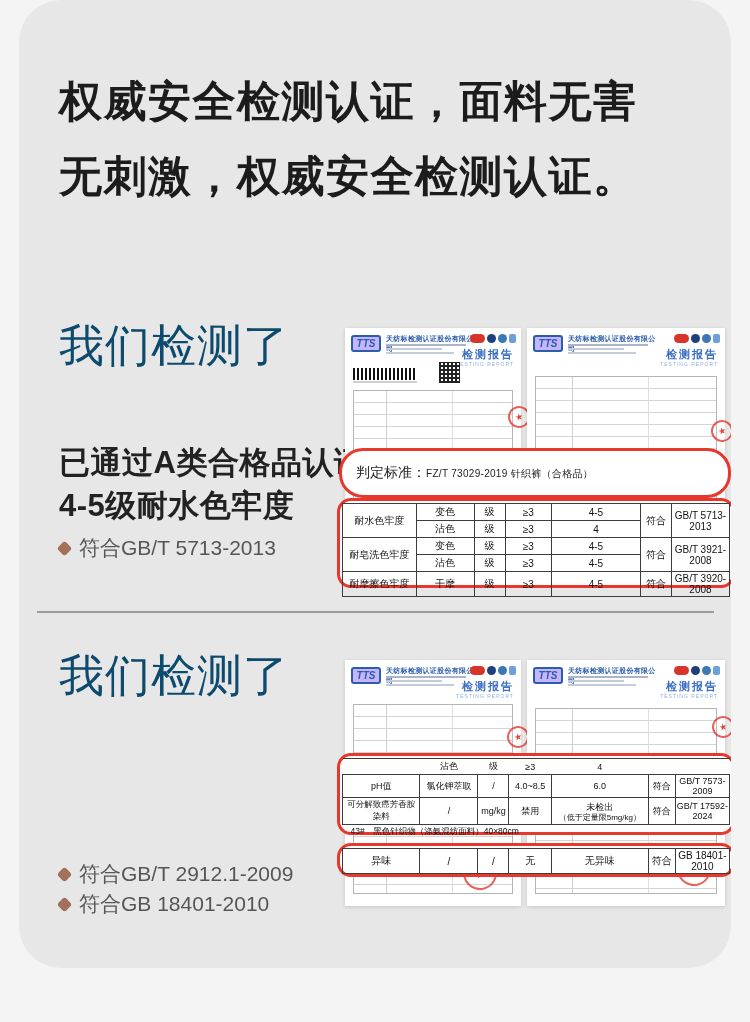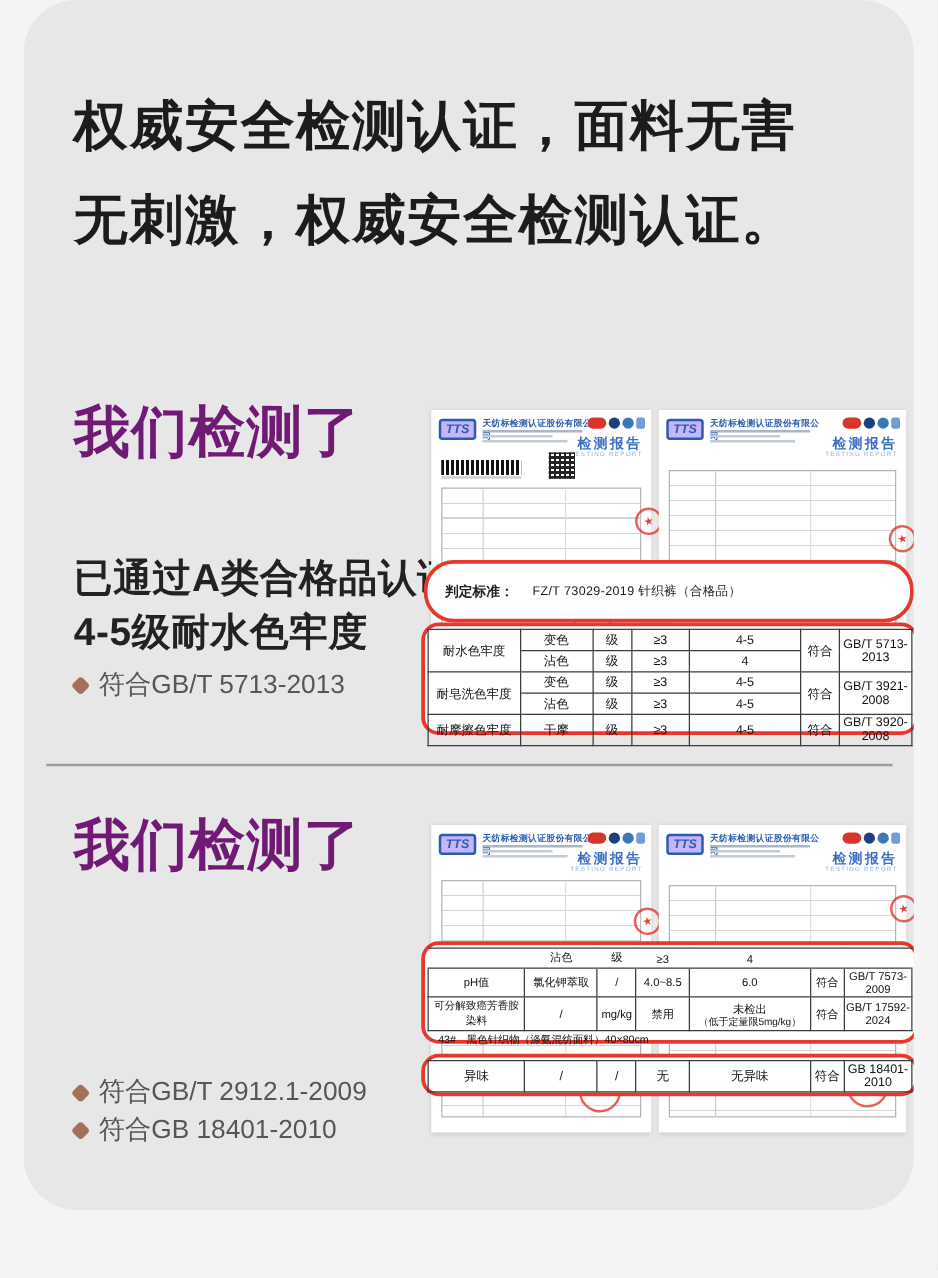--- a/index.html
+++ b/index.html
@@ -7,21 +7,21 @@
   body { background:#f4f4f4; font-family:"Liberation Sans","DejaVu Sans",sans-serif; overflow:hidden; }
 
   .card { position:absolute; left:19px; top:0; width:712px; height:968px;
           background:#e7e7e7; border-radius:42px; overflow:hidden; }
 
   
   .hero { position:absolute; left:40px; top:64px; font-size:43px; font-weight:700;
           color:#1c1c1c; line-height:75px; letter-spacing:1.5px; }
 
   
-  .sec-heading { position:absolute; left:40px; font-size:45px; font-weight:700; color:#701a75; letter-spacing:1px; }
+  .sec-heading { position:absolute; left:40px; font-size:45px; font-weight:400; color:#0c4a6e; letter-spacing:1px; }
   .sec-sub { position:absolute; left:40px; font-size:31px; font-weight:600; color:#222; line-height:43px; letter-spacing:.5px; }
   .bullets { position:absolute; left:40px; list-style:none; }
   .bullets li { display:flex; align-items:center; gap:9px; font-size:21px; color:#565656; line-height:30px; }
   .diamond { width:11px; height:11px; background:#a3705a; border-radius:3px; transform:rotate(45deg); flex:0 0 11px; }
 
   .divider { position:absolute; left:18px; top:611px; width:677px; height:2px; background:#9c9c9c; }
 
   
   .certs { position:absolute; left:320px; width:396px; }
   .certs1 { top:326px; height:262px; }
@@ -62,21 +62,21 @@
 
   .stamp { position:absolute; width:34px; height:34px; border:2.5px solid rgba(224,46,36,.75); border-radius:50%;
            display:flex; align-items:center; justify-content:center; color:rgba(224,46,36,.9); font-size:13px;
            background:rgba(255,255,255,.15); transform:rotate(-12deg); }
   .stamp.small { width:22px; height:22px; font-size:9px; border-width:2px; }
 
   
   .callout { position:absolute; background:#fff; border:3px solid #e8372d; z-index:6; }
   .callout-std { left:0; top:122px; width:392px; height:50px; border-radius:24px;
                  display:flex; align-items:center; padding:3px 8px 3px 14px; }
-  .callout-std .c-label { width:70px; font-size:11px; font-weight:700; color:#222; flex:0 0 70px; }
+  .callout-std .c-label { width:70px; font-size:14px; font-weight:400; color:#222; flex:0 0 70px; }
   .callout-std .c-lines { font-size:10px; line-height:15px; color:#1a1a1a; letter-spacing:.3px; }
 
   .callout-tbl { border-radius:14px; padding:2px; }
   .callout-tbl table { width:100%; height:100%; border-collapse:collapse; table-layout:fixed; }
   .callout-tbl td { border:1px solid #3c3c3c; text-align:center; font-size:10px; color:#111; padding:1px 0; overflow:hidden; }
   .callout-tbl tr.noborder td { border-left:none; border-right:none; }
   .ct1 { left:-2px; top:172px; width:398px; height:90px; }
   .ct2 { left:-2px; top:95px;  width:398px; height:82px; }
   .ct2 td { font-size:9px; }
   .ct2 .longitem { font-size:8.5px; }

